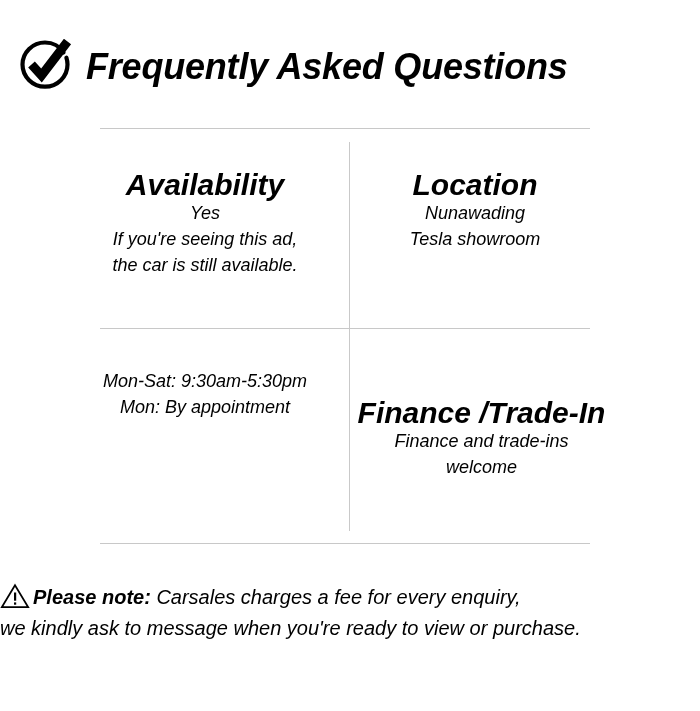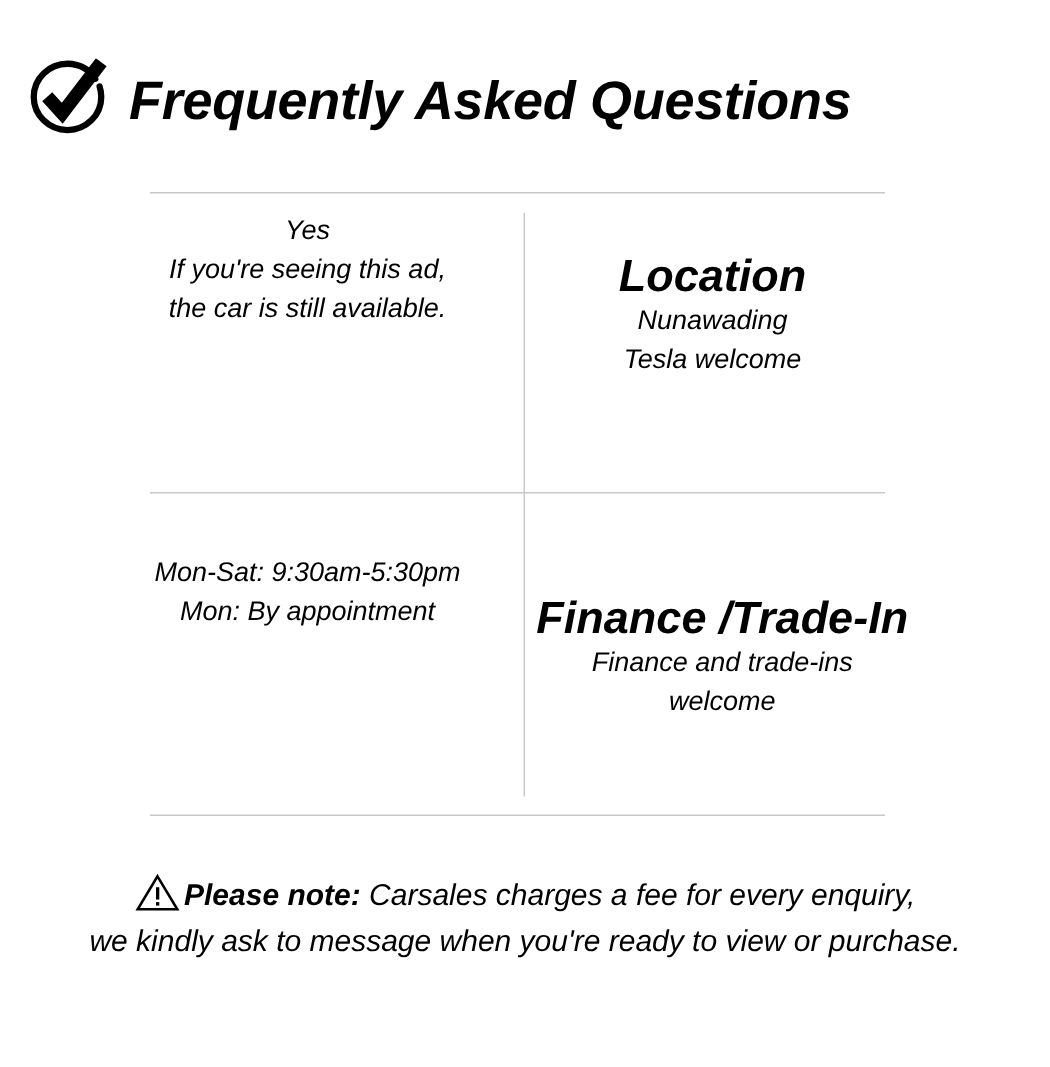--- a/index.html
+++ b/index.html
@@ -107,21 +107,21 @@
     line-height: 26px;
   }
   .cell-body .line { display: block; white-space: nowrap; }
 
   
   .footer {
     position: absolute;
     left: 0;
     top: 582px;
     width: 700px;
-    text-align: center;
+    text-align: left;
     font-size: 20px;
     line-height: 31px;
   }
   .footer-line1 {
     display: block;
     white-space: nowrap;
   }
   .footer-line2 {
     display: block;
     white-space: nowrap;
@@ -150,32 +150,33 @@
   </div>
 
   <div class="hr hr-top"></div>
   <div class="hr hr-mid"></div>
   <div class="hr hr-bottom"></div>
   <div class="vr"></div>
 
   <div class="grid">
 
     <div class="cell cell-availability">
+      <div class="cell-heading">Availability</div>
       <div class="cell-body">
         <span class="line">Yes</span>
         <span class="line">If you're seeing this ad,</span>
         <span class="line">the car is still available.</span>
       </div>
     </div>
 
     <div class="cell cell-location">
       <div class="cell-heading">Location</div>
       <div class="cell-body">
         <span class="line">Nunawading</span>
-        <span class="line">Tesla welcome</span>
+        <span class="line">Tesla showroom</span>
       </div>
     </div>
 
     <div class="cell cell-hours">
       <div class="cell-body">
         <span class="line">Mon-Sat: 9:30am-5:30pm</span>
         <span class="line">Mon: By appointment</span>
       </div>
     </div>
 

